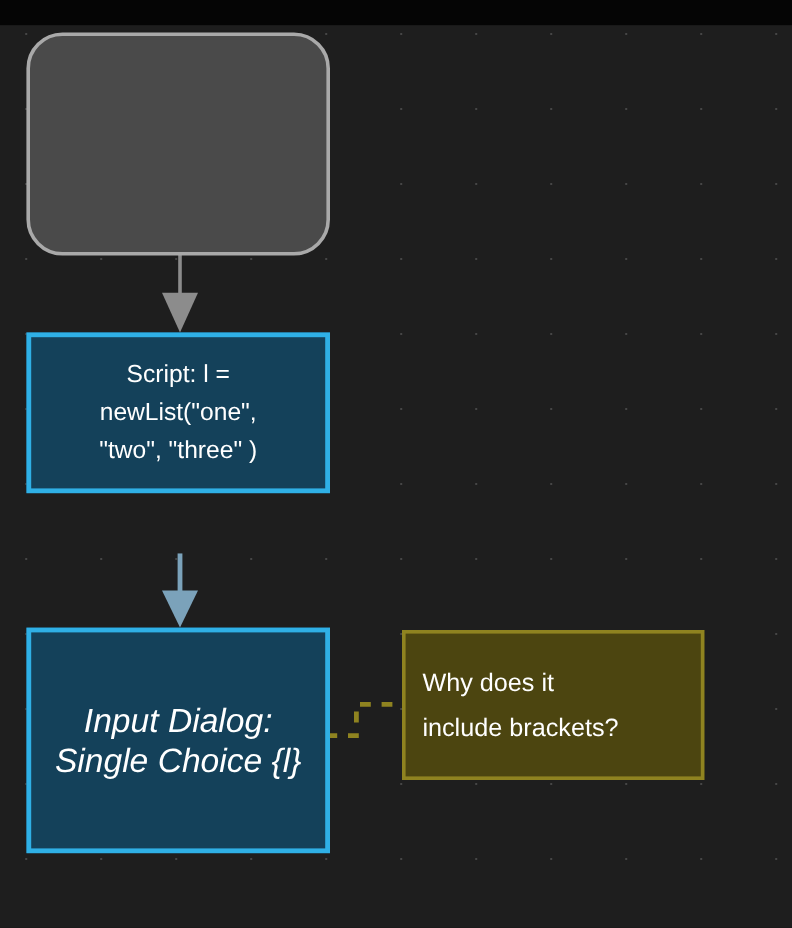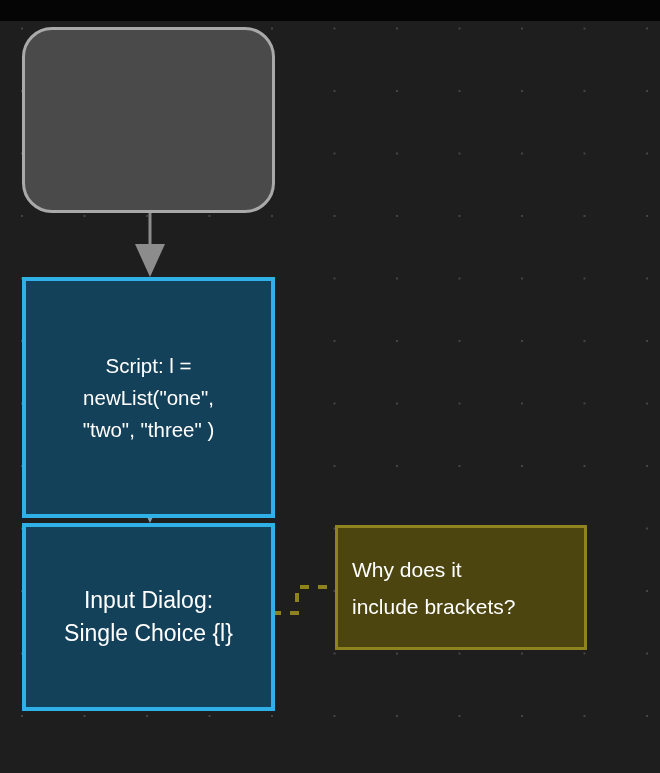--- a/index.html
+++ b/index.html
@@ -65,39 +65,40 @@
     border: 4px solid #2fb0e6;
     z-index: 10;
     display: flex;
     align-items: center;
     justify-content: center;
   }
   .node-script {
     left: 22px;
     top: 277px;
     width: 253px;
-    height: 241px;
+    height: 134px;
   }
   .node-dialog {
     left: 22px;
     top: 523px;
     width: 253px;
     height: 188px;
   }
   .node-proc .label {
     color: #ffffff;
     text-align: center;
     white-space: pre-line;
     line-height: 32px;
     font-size: 20.5px;
     padding: 0 8px;
   }
   .node-dialog .label {
     line-height: 33px;
-    font-size: 23px;
+    font-size: 28px;
+    font-style: italic;
   }
 
   
   .note {
     position: absolute;
     left: 335px;
     top: 525px;
     width: 252px;
     height: 125px;
     box-sizing: border-box;

